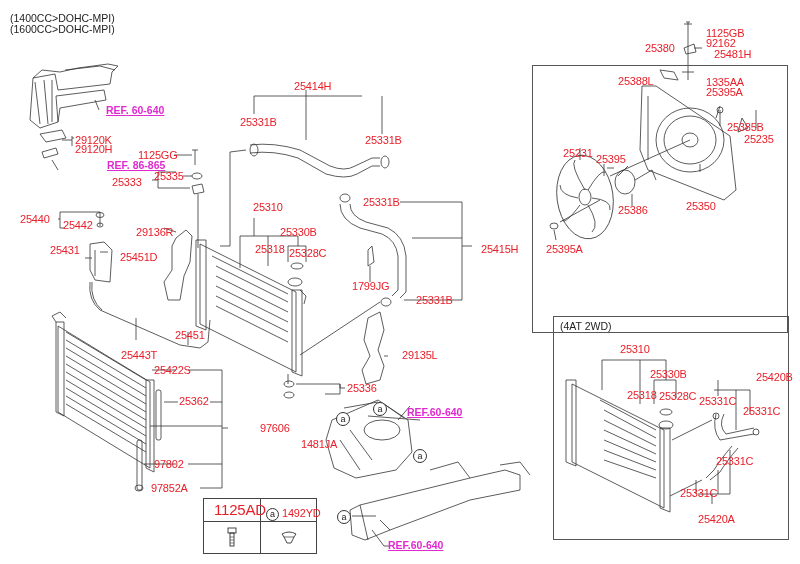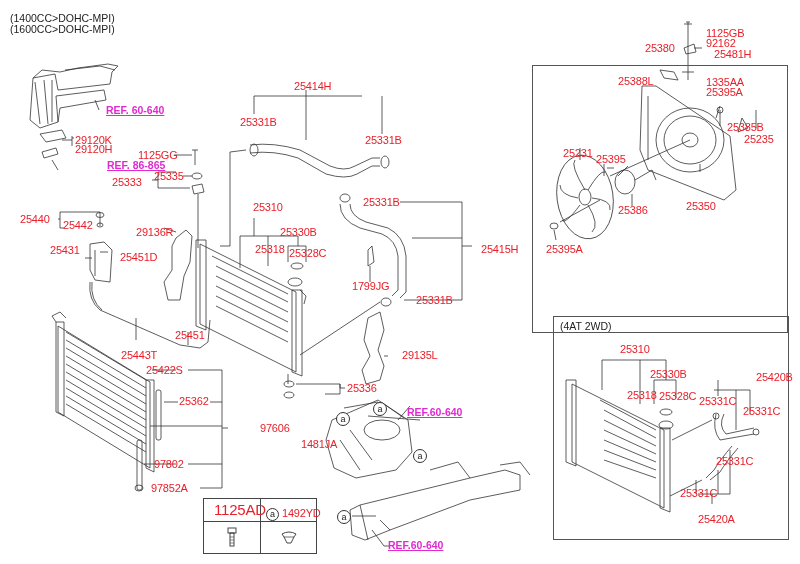--- a/index.html
+++ b/index.html
@@ -198,21 +198,21 @@
 <div class="lbl" style="left:138px;top:149px;">1125GG</div>
 <div class="lbl" style="left:112px;top:176px;">25333</div>
 <div class="lbl" style="left:154px;top:170px;">25335</div>
 <div class="lbl" style="left:20px;top:213px;">25440</div>
 <div class="lbl" style="left:63px;top:219px;">25442</div>
 <div class="lbl" style="left:136px;top:226px;text-align:center;">29136R</div>
 <div class="lbl" style="left:50px;top:244px;">25431</div>
 <div class="lbl" style="left:120px;top:251px;">25451D</div>
 <div class="lbl" style="left:121px;top:338px;margin-top:11px;">25443T</div>
 <div class="lbl" style="left:175px;top:329px;">25451</div>
-<div class="lbl" style="left:146px;top:364px;">25422S</div>
+<div class="lbl" style="left:154px;top:364px;">25422S</div>
 <div class="lbl" style="left:179px;top:395px;">25362</div>
 <div class="lbl" style="left:231px;top:422px;margin-left:29px;">97606</div>
 <div class="lbl" style="left:154px;top:458px;">97802</div>
 <div class="lbl" style="left:151px;top:482px;">97852A</div>
 
 <div class="lbl" style="left:294px;top:80px;">25414H</div>
 <div class="lbl" style="left:240px;top:116px;">25331B</div>
 <div class="lbl" style="left:365px;top:134px;">25331B</div>
 <div class="lbl" style="left:363px;top:196px;">25331B</div>
 <div class="lbl" style="left:416px;top:294px;">25331B</div>

